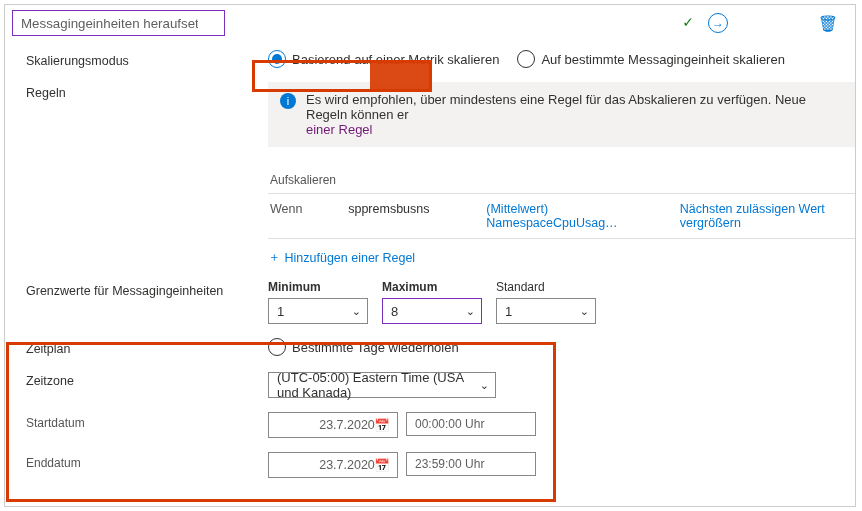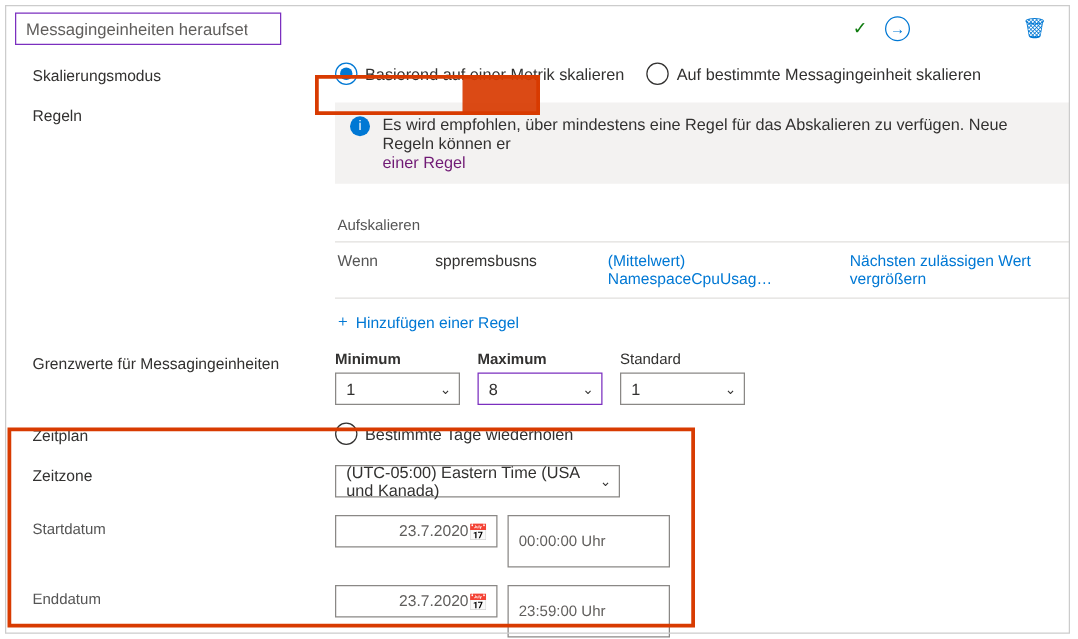--- a/index.html
+++ b/index.html
@@ -91,21 +91,21 @@
     .caret { font-size: 11px; color: #323130; }
     
     .ctrl-row { display: flex; gap: 8px; }
     .tz-sel { width: 228px; }
     .date-in {
       width: 130px; height: 26px; border: 1px solid #8a8886;
       display: inline-flex; align-items: center; justify-content: flex-end;
       padding: 0 6px 0 8px; font-size: 12.5px; color: #605e5c;
     }
     .time-in {
-      width: 130px; height: 42px; border: 1px solid #8a8886;
+      width: 130px; height: 24px; border: 1px solid #8a8886;
       display: inline-flex; align-items: center; padding: 0 8px; font-size: 12px; color: #605e5c;
     }
     .cal-ic { color: #605e5c; font-size: 13px; }
     .outer-border { position:absolute; left:4px; top:4px; width:852px; height:503px; border:1px solid #ccc; pointer-events:none;}
   </style>
 </head>
 <body>
 
 <div class="container">
   <div class="outer-border"></div>

